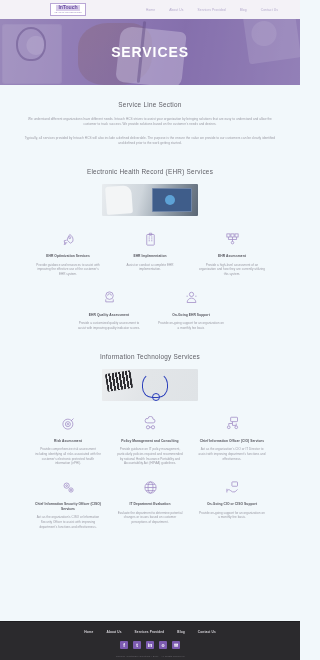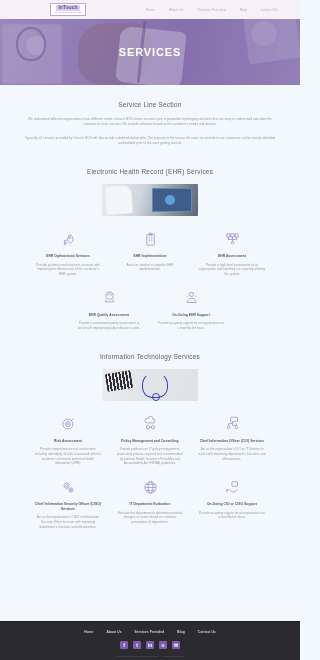--- a/index.html
+++ b/index.html
@@ -97,21 +97,21 @@
     position: absolute; left: 140px; top: 2px;
     width: 3px; height: 62px;
     background: rgba(80,60,110,0.5);
     border-radius: 2px;
     transform: rotate(6deg);
   }
   .hero-overlay { position: absolute; inset: 0; background: rgba(126,104,168,0.45); }
   .hero-title {
     position: absolute; inset: 0;
     display: flex; align-items: center; justify-content: center;
-    font-size: 11px; font-weight: bold; color: #ffffff;
+    font-size: 14px; font-weight: bold; color: #ffffff;
     letter-spacing: 0.9px;
   }
 
   
   .section { padding: 0 18px; }
   .section-title {
     text-align: center; font-size: 6.4px; color: #5f5f66;
     letter-spacing: 0.25px; font-weight: normal;
   }
   .intro-wrap { padding: 16px 22px 0; }

